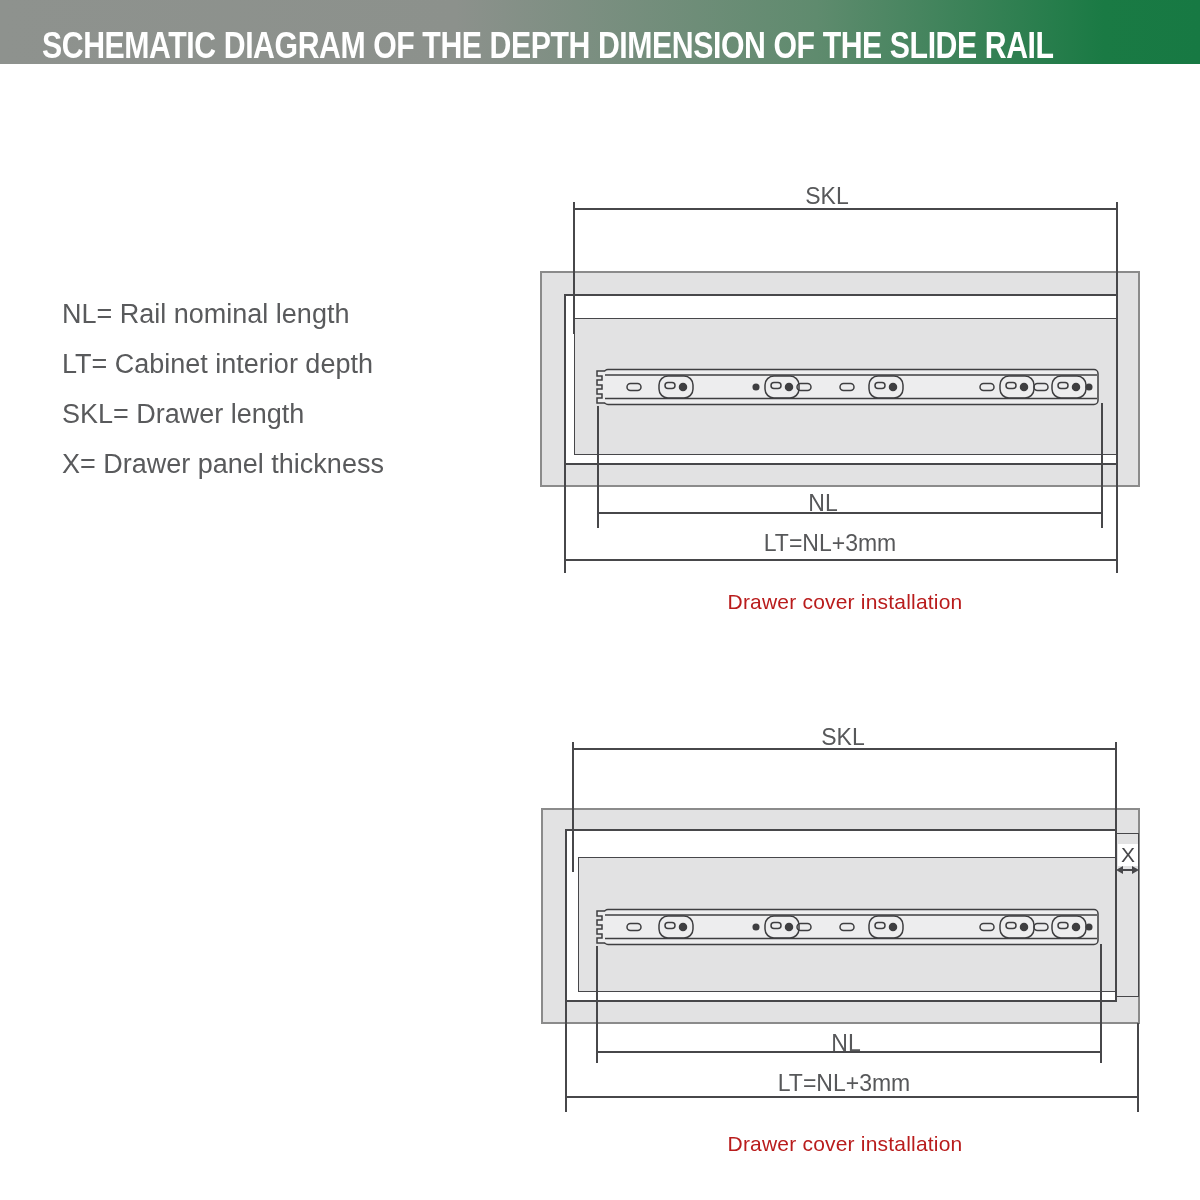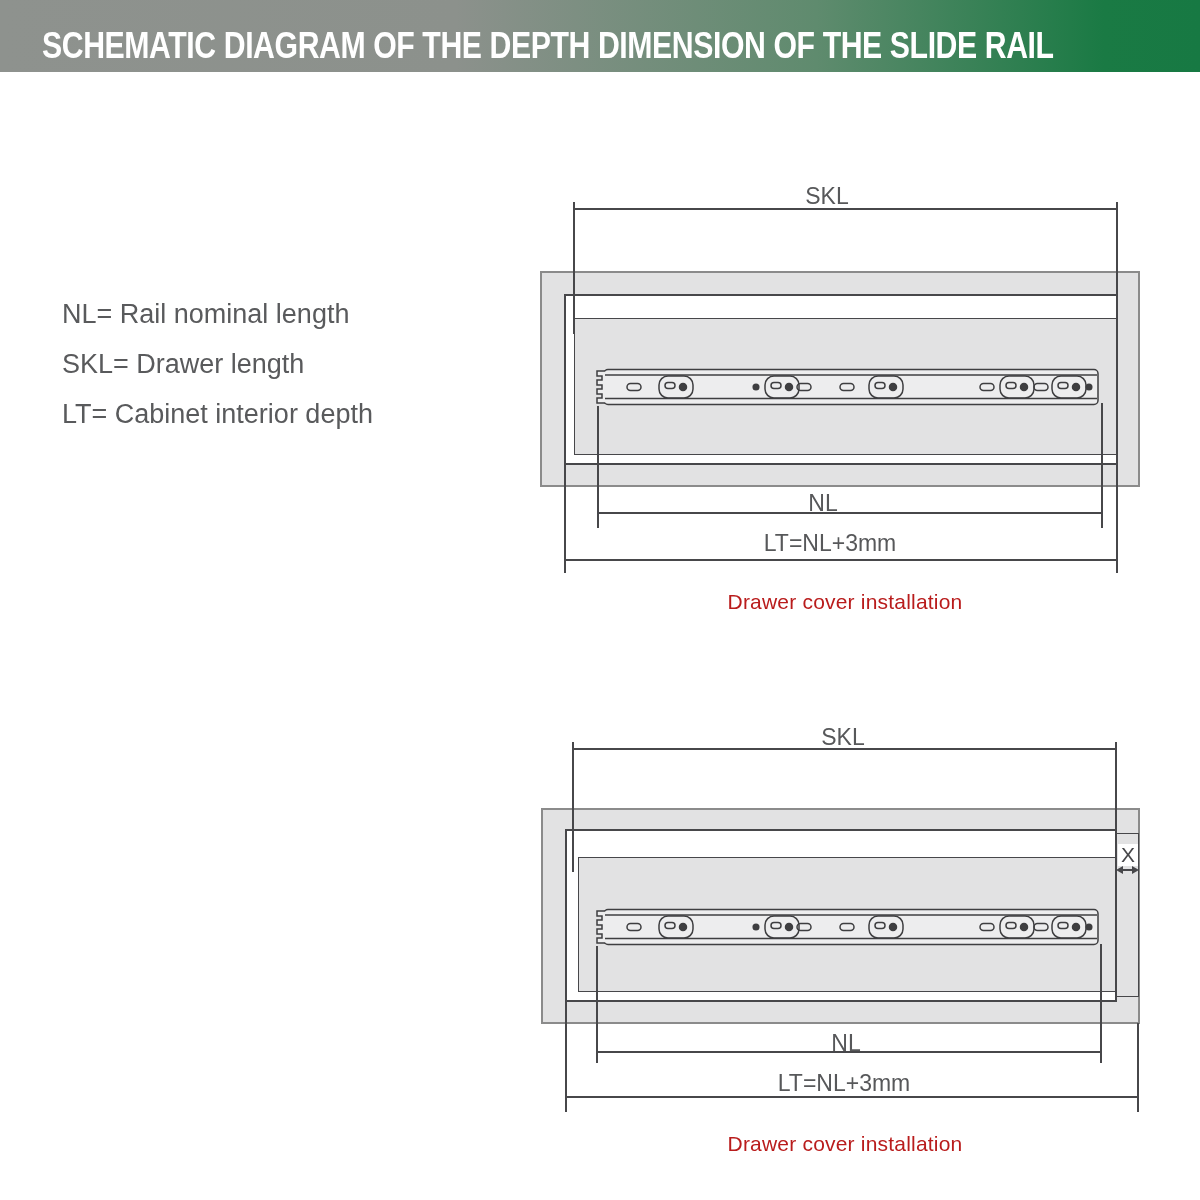--- a/index.html
+++ b/index.html
@@ -3,21 +3,21 @@
 <meta charset="utf-8">
 <style>
   html,body{margin:0;padding:0;}
   body{
     width:1200px;height:1200px;position:relative;overflow:hidden;
     background:#ffffff;
     font-family:"Liberation Sans", sans-serif;
   }
   
   .header{
-    position:absolute;left:0;top:0;width:1200px;height:72px;
+    position:absolute;left:0;top:0;width:1200px;height:64px;
     background:linear-gradient(90deg,#8e928e 0%,#8c918c 38%,#5f8b6e 68%,#1a7a44 92%,#177943 100%);
   }
   .header .title{
     position:absolute;left:42px;top:0;height:88px;line-height:92px;
     color:#ffffff;font-size:36px;font-weight:bold;white-space:nowrap;
     letter-spacing:-0.5px;transform:scaleX(0.84);transform-origin:left center;
   }
   
   .legend{
     position:absolute;left:62px;top:289px;
@@ -81,22 +81,23 @@
     </g>
   </defs>
 </svg>
 
 <div class="header">
   <div class="title">SCHEMATIC DIAGRAM OF THE DEPTH DIMENSION OF THE SLIDE RAIL</div>
 </div>
 
 <div class="legend">
   <div>NL= Rail nominal length</div>
+  <div>LT= Cabinet interior depth</div>
   <div>SKL= Drawer length</div>
-  <div>LT= Cabinet interior depth</div>
+  <div>X= Drawer panel thickness</div>
 </div>
 
 <div class="diagram" style="left:540px;top:180px;">
 
   <div class="rect cab" style="left:0px;top:91px;width:600px;height:216px;"></div>
   <div class="rect drw" style="left:24px;top:114px;width:554px;height:171px;"></div>
   <div class="rect inter" style="left:34px;top:138px;width:544px;height:137px;"></div>
   <svg class="railsvg" style="left:52px;top:188px;" width="508" height="38" viewBox="0 0 508 38">
     <use href="#rail-def"></use>
   </svg>

